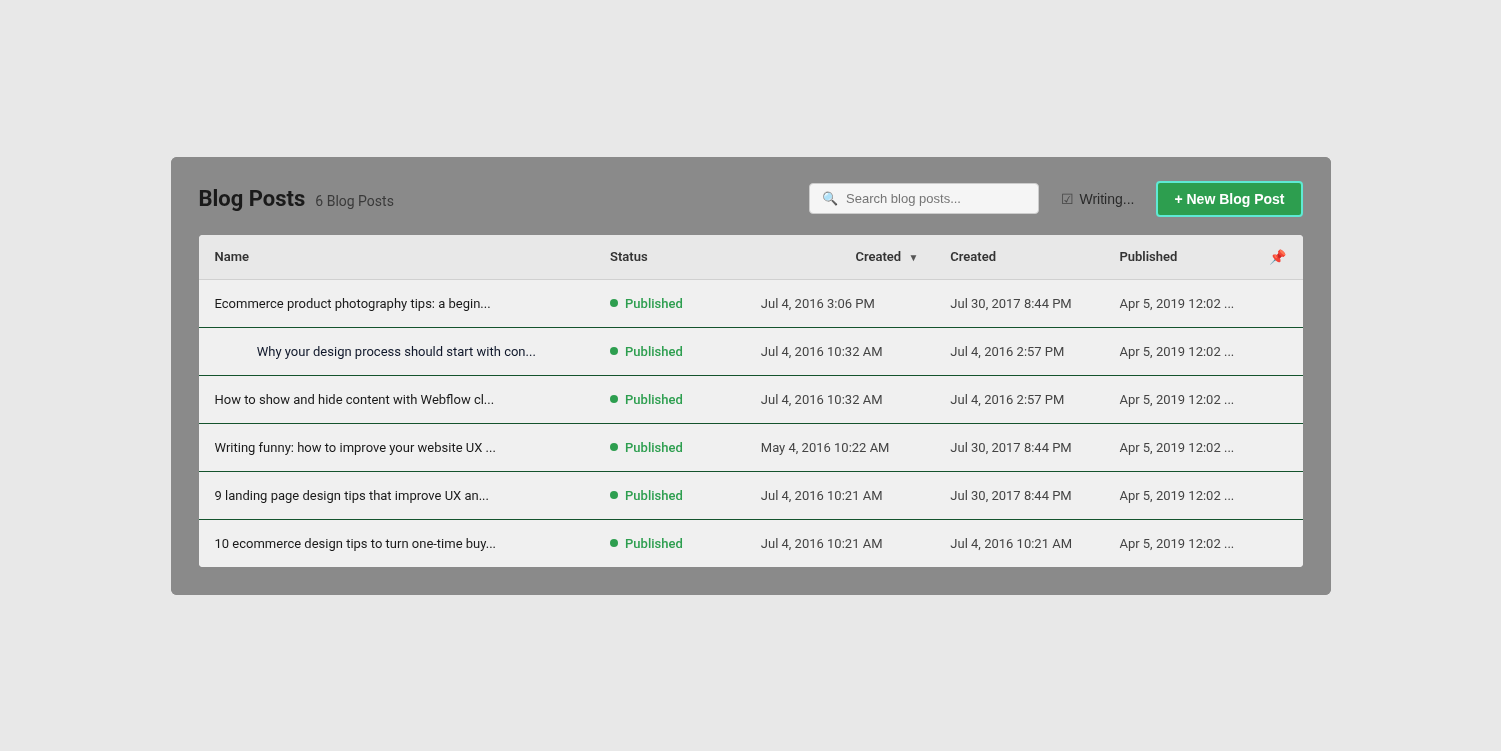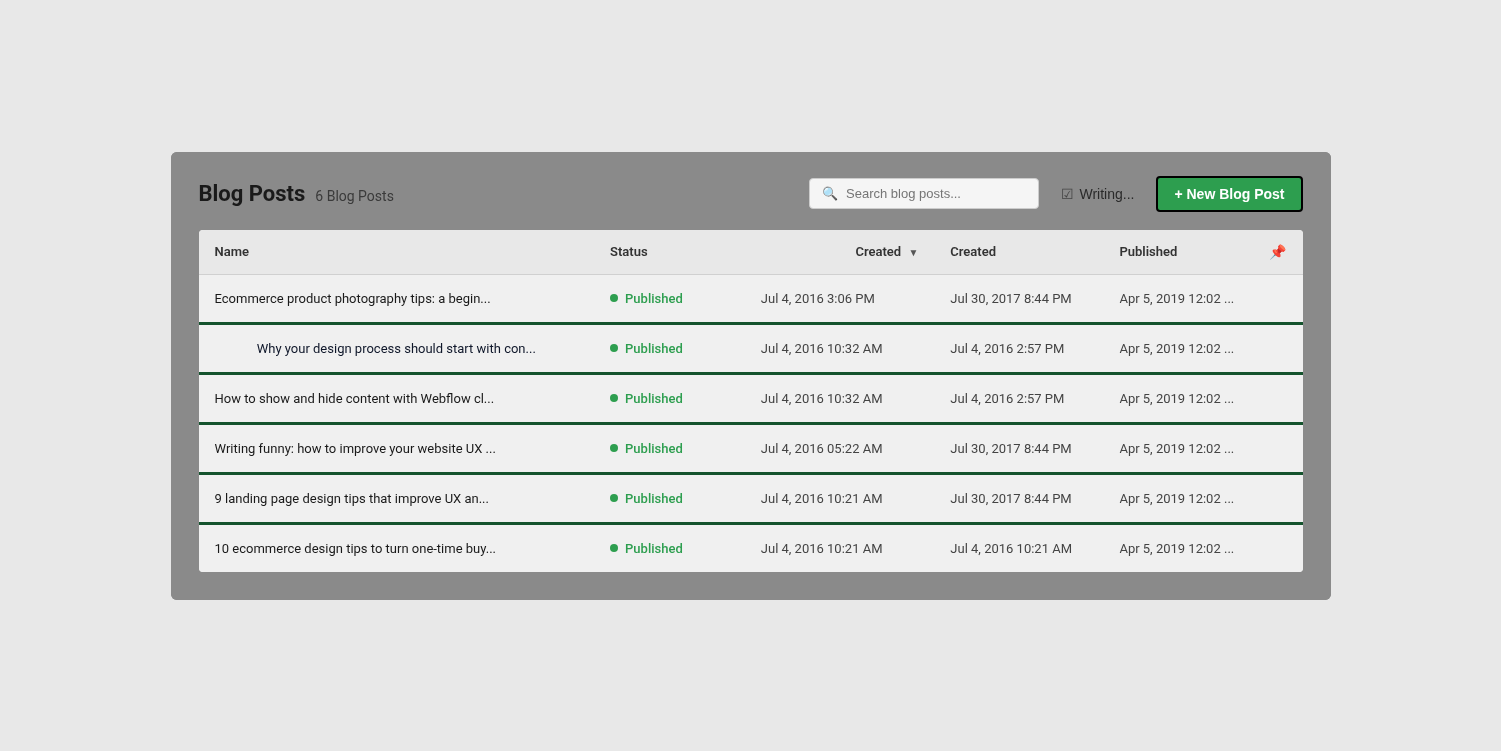--- a/index.html
+++ b/index.html
@@ -96,21 +96,21 @@
     }
 
     .select-icon {
       font-size: 14px;
       color: #444;
     }
 
     .new-post-btn {
       background-color: #2d9e4f;
       color: white;
-      border: 2px solid #000000;
+      border: 2px solid #5eead4;
       border-radius: 4px;
       padding: 8px 16px;
       font-size: 14px;
       font-weight: 600;
       cursor: pointer;
       display: flex;
       align-items: center;
       gap: 6px;
     }
 
@@ -170,21 +170,21 @@
     }
 
     .sort-icon {
       display: inline-block;
       margin-left: 4px;
       font-size: 10px;
       color: #555;
     }
 
     tbody tr {
-      border-bottom: 3px solid #14532d;
+      border-bottom: 1px solid #14532d;
       background: #f0f0f0;
     }
 
     tbody tr:last-child {
       border-bottom: none;
     }
 
     tbody td {
       padding: 16px 16px;
       font-size: 13px;
@@ -311,21 +311,21 @@
       <td></td>
     </tr>
             <tr>
       <td style="color:#1a1a1a;">Writing funny: how to improve your website UX ...</td>
       <td>
         <div class="status-cell">
           <span class="status-dot"></span>
           <span class="status-label">Published</span>
         </div>
       </td>
-      <td style="color:#444;">Jul 4, 2016 05:22 AM</td>
+      <td style="color:#444;">May 4, 2016 10:22 AM</td>
       <td style="color:#444;">Jul 30, 2017 8:44 PM</td>
       <td style="color:#444;">Apr 5, 2019 12:02 ...</td>
       <td></td>
     </tr>
             <tr>
       <td style="color:#1a1a1a;">9 landing page design tips that improve UX an...</td>
       <td>
         <div class="status-cell">
           <span class="status-dot"></span>
           <span class="status-label">Published</span>

